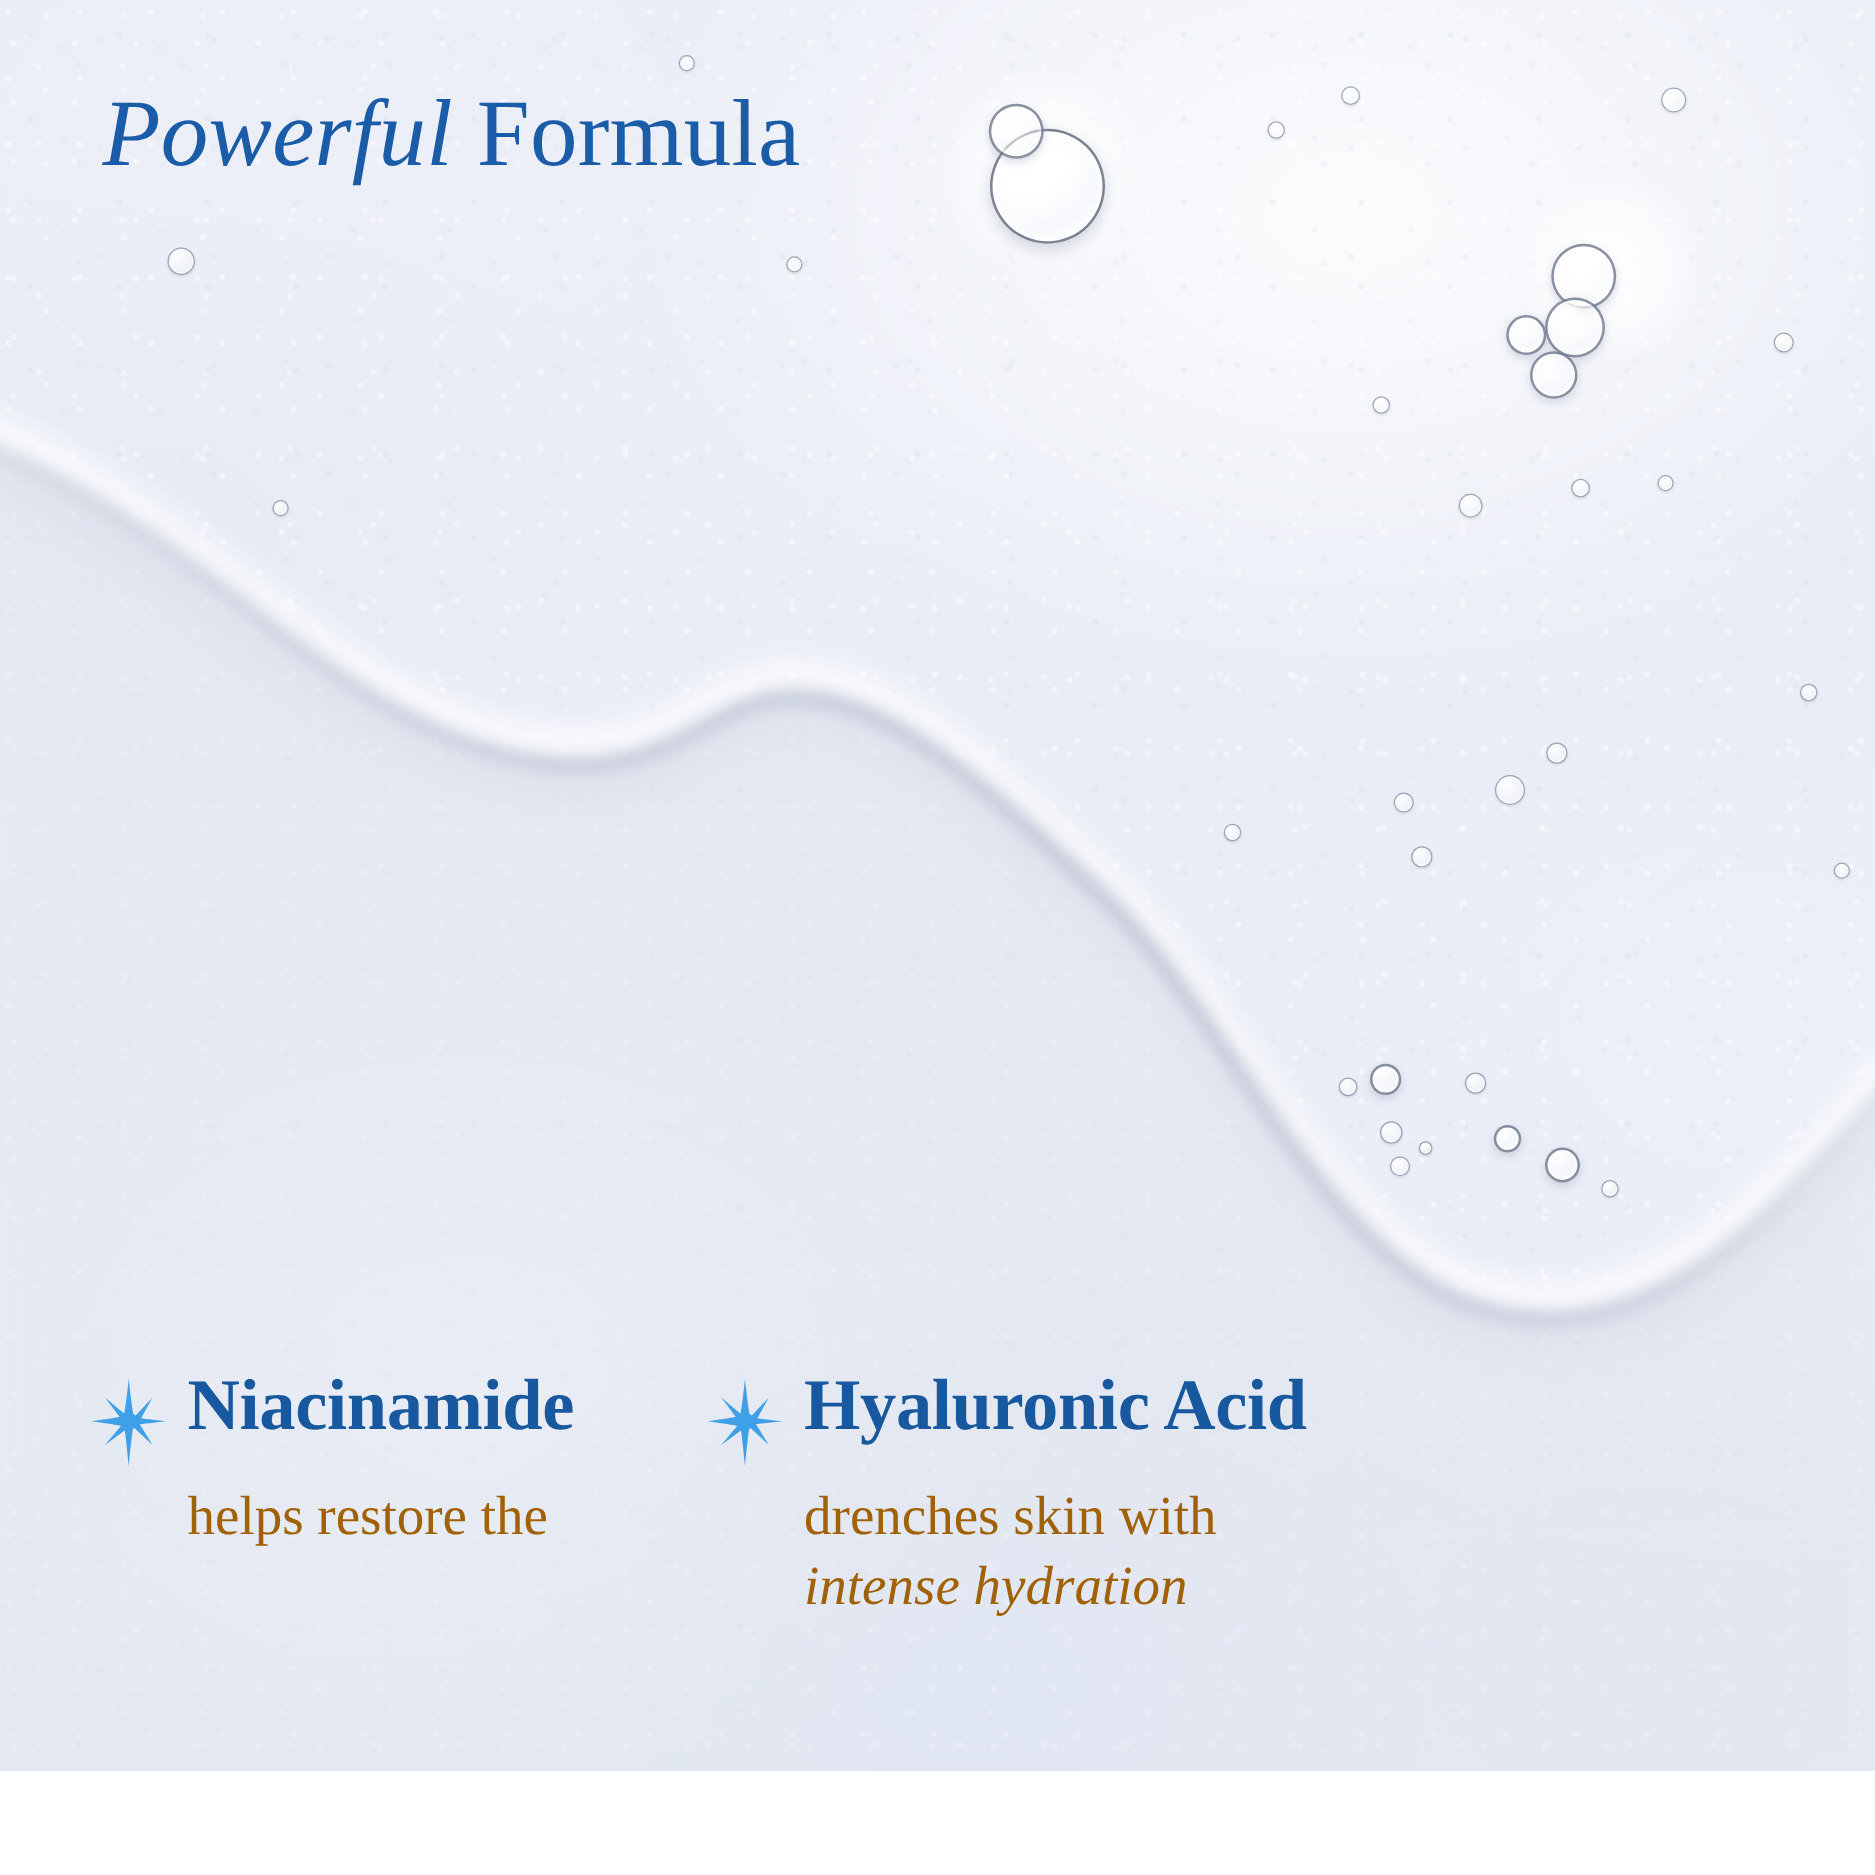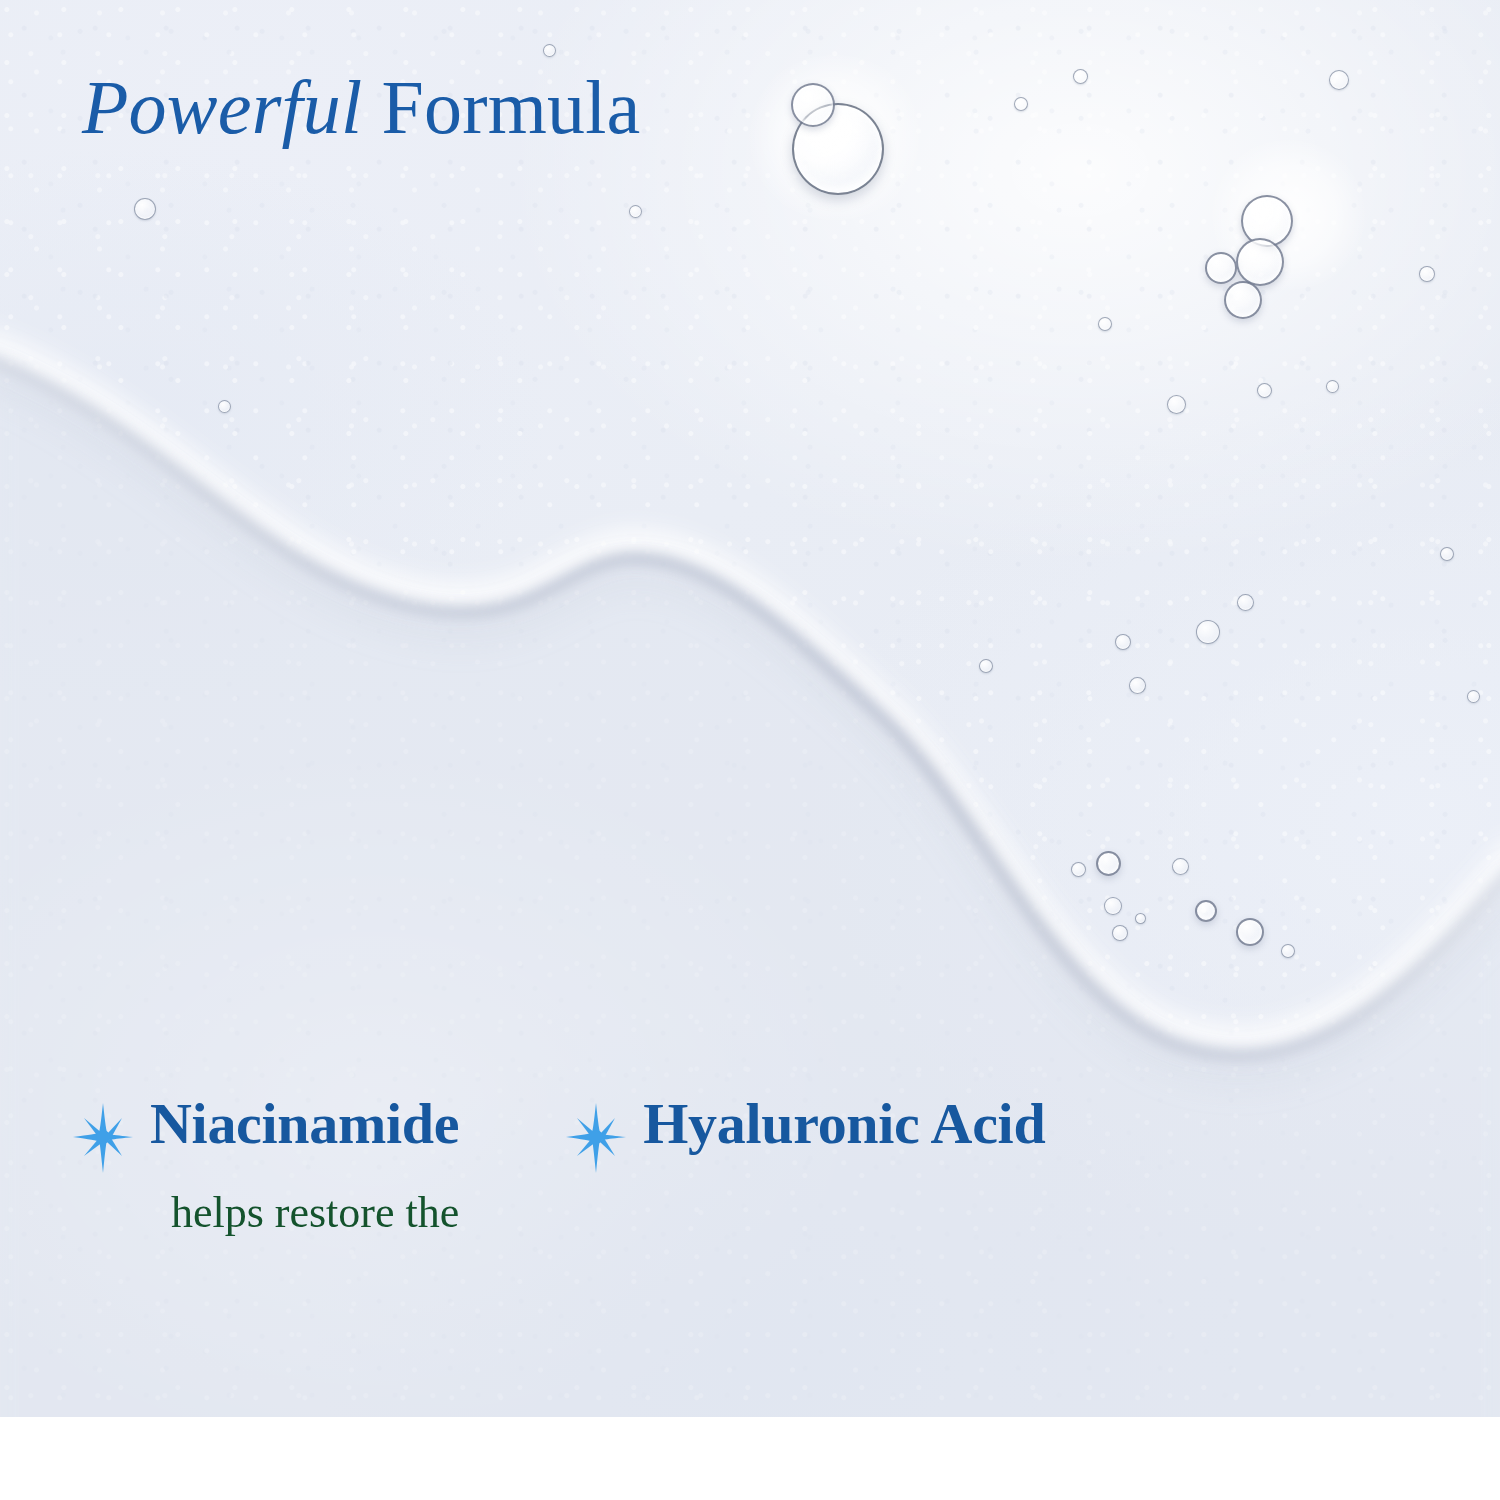--- a/index.html
+++ b/index.html
@@ -129,34 +129,34 @@
     align-items: flex-start;
     gap: 16px;
   }
   .star-wrap {
     flex: 0 0 auto;
     width: 62px;
     height: 74px;
     margin-top: 6px;
   }
   .star-wrap svg { display: block; }
-  .col-text { flex: 1 1 auto; text-align: right; }
+  .col-text { flex: 1 1 auto; }
   .ing-name {
     font-size: 58px;
     font-weight: bold;
     color: #17589f;
     line-height: 1.0;
     letter-spacing: -0.3px;
     white-space: nowrap;
   }
   .ing-desc {
     margin-top: 32px;
     font-size: 44px;
     line-height: 1.28;
-    color: #14532d;
+    color: #a16207;
   }
   .ing-desc .line2 {
     font-style: italic;
     display: block;
   }
 </style>
 </head>
 <body>
 
 <div id="stage">
@@ -288,17 +288,21 @@
             <path d="M12 17 L31 33 L27 37 Z"></path>
             <path d="M50 17 L35 33 L39 37 Z"></path>
             <path d="M12 55 L27 37 L31 41 Z"></path>
             <path d="M50 55 L35 41 L39 37 Z"></path>
             <circle cx="31" cy="36" r="7"></circle>
           </g>
         </svg>
       </span>
       <div class="col-text">
         <div class="ing-name">Hyaluronic Acid</div>
+        <div class="ing-desc">
+          <span>drenches skin with</span>
+          <span class="line2">intense hydration</span>
+        </div>
       </div>
     </div>
 
   </div>
 </div>
 
 </body></html>

